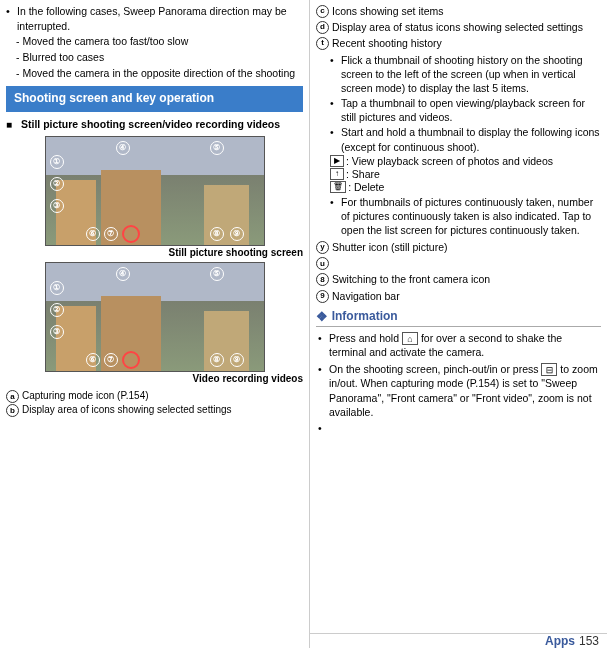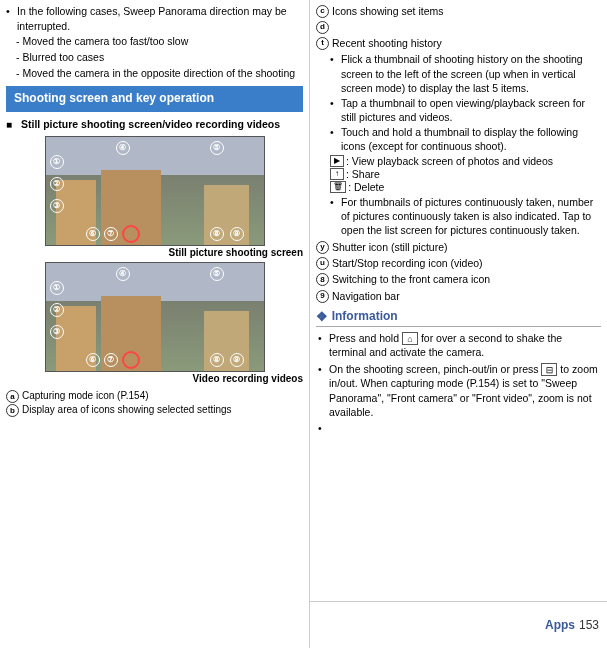--- a/index.html
+++ b/index.html
@@ -265,21 +265,21 @@
 
     
     .footer {
       position: absolute;
       bottom: 0;
       right: 0;
       width: 297px;
       display: flex;
       align-items: center;
       justify-content: flex-end;
-      padding: 16px 8px;
+      padding: 0 8px;
       border-top: 1px solid #ccc;
     }
 
     .footer-apps {
       font-size: 12px;
       font-weight: bold;
       color: #3a5a9c;
       margin-right: 4px;
     }
 
@@ -410,37 +410,38 @@
   </div>
 
   <div class="right-col">
 
     <div class="right-list-item">
       <span class="circle-num">c</span>
       <span>Icons showing set items</span>
     </div>
     <div class="right-list-item">
       <span class="circle-num">d</span>
+      <span>Display area of status icons showing selected settings</span>
     </div>
     <div class="right-list-item">
       <span class="circle-num">t</span>
       <span>Recent shooting history</span>
     </div>
 
     <div class="sub-bullet right-list-item" style="padding-left:4px;">
       <span style="min-width:8px;">•</span>
       <span>Flick a thumbnail of shooting history on the shooting screen to the left of the screen (up when in vertical screen mode) to display the last 5 items.</span>
     </div>
     <div class="sub-bullet right-list-item" style="padding-left:4px;">
       <span style="min-width:8px;">•</span>
       <span>Tap a thumbnail to open viewing/playback screen for still pictures and videos.</span>
     </div>
     <div class="sub-bullet right-list-item" style="padding-left:4px;">
       <span style="min-width:8px;">•</span>
-      <span>Touch and hold a thumbnail to display the following icons (except for continuous shoot).</span>
+      <span>Start and hold a thumbnail to display the following icons (except for continuous shoot).</span>
     </div>
 
     <div class="icon-row">
       <span class="icon-box">▶</span>
       <span>: View playback screen of photos and videos</span>
     </div>
     <div class="icon-row">
       <span class="icon-box">↑</span>
       <span>: Share</span>
     </div>
@@ -453,21 +454,20 @@
       <span style="min-width:8px;">•</span>
       <span>For thumbnails of pictures continuously taken, number of pictures continuously taken is also indicated. Tap to open the list screen for pictures continuously taken.</span>
     </div>
 
     <div class="right-list-item" style="margin-top:3px;">
       <span class="circle-num">y</span>
       <span>Shutter icon (still picture)</span>
     </div>
     <div class="right-list-item">
       <span class="circle-num">u</span>
-      <span>Start/Stop recording icon (video)</span>
     </div>
     <div class="right-list-item">
       <span class="circle-num">8</span>
       <span>Switching to the front camera icon</span>
     </div>
     <div class="right-list-item">
       <span class="circle-num">9</span>
       <span>Navigation bar</span>
     </div>
 

